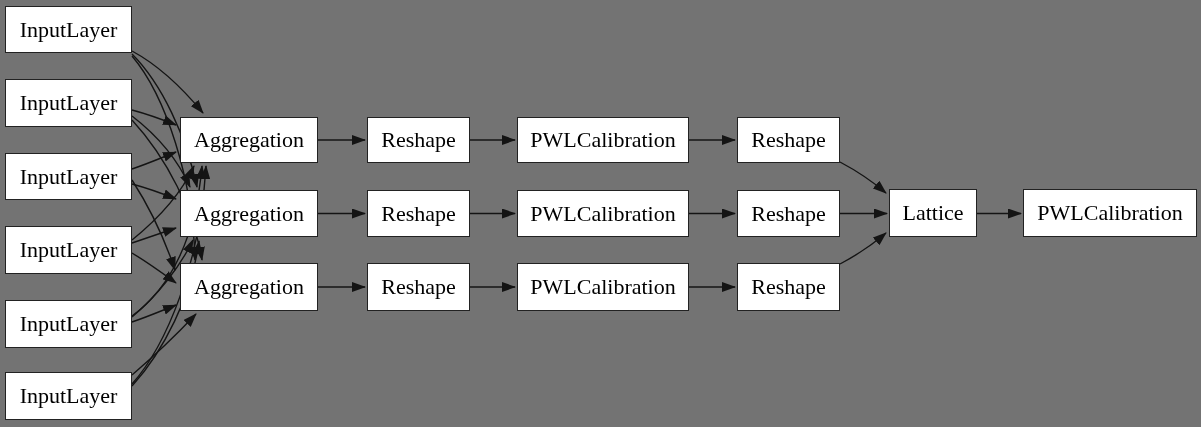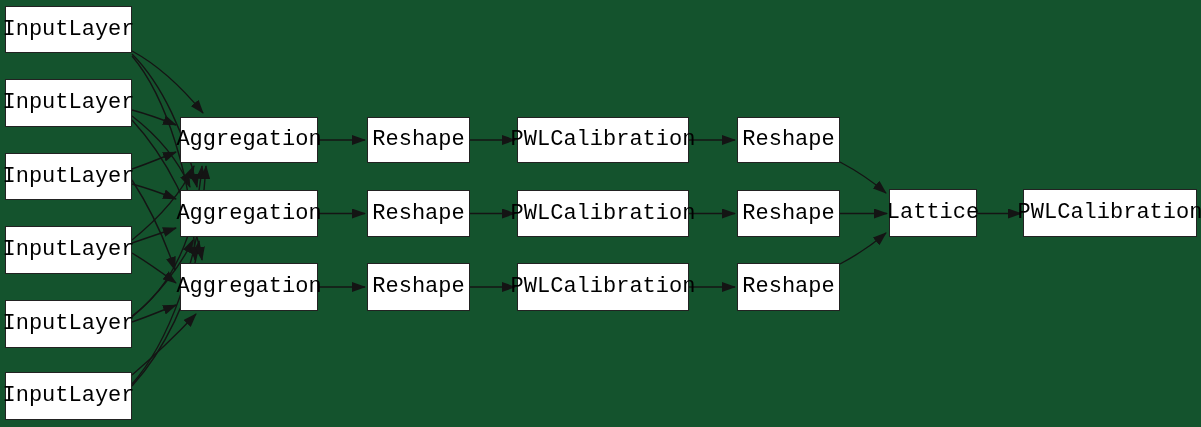--- a/index.html
+++ b/index.html
@@ -1,20 +1,20 @@
 <!DOCTYPE html>
 <html><head>
 <meta charset="utf-8">
 <style>
   html,body{margin:0;padding:0;background:#ffffff;}
   #diagram{
     position:relative;
     width:1201px;height:427px;
-    background:#14532d;
-    font-family:Liberation Mono, monospace;
+    background:#737373;
+    font-family:Liberation Serif, serif;
     overflow:hidden;
   }
   #edges-layer{position:absolute;left:0;top:0;width:1201px;height:427px;}
   .edge{fill:none;stroke:#141414;stroke-width:1.4px;}
   .node{
     position:absolute;
     display:flex;align-items:center;justify-content:center;
     box-sizing:border-box;
     background:#ffffff;
     border:1.5px solid #222222;

